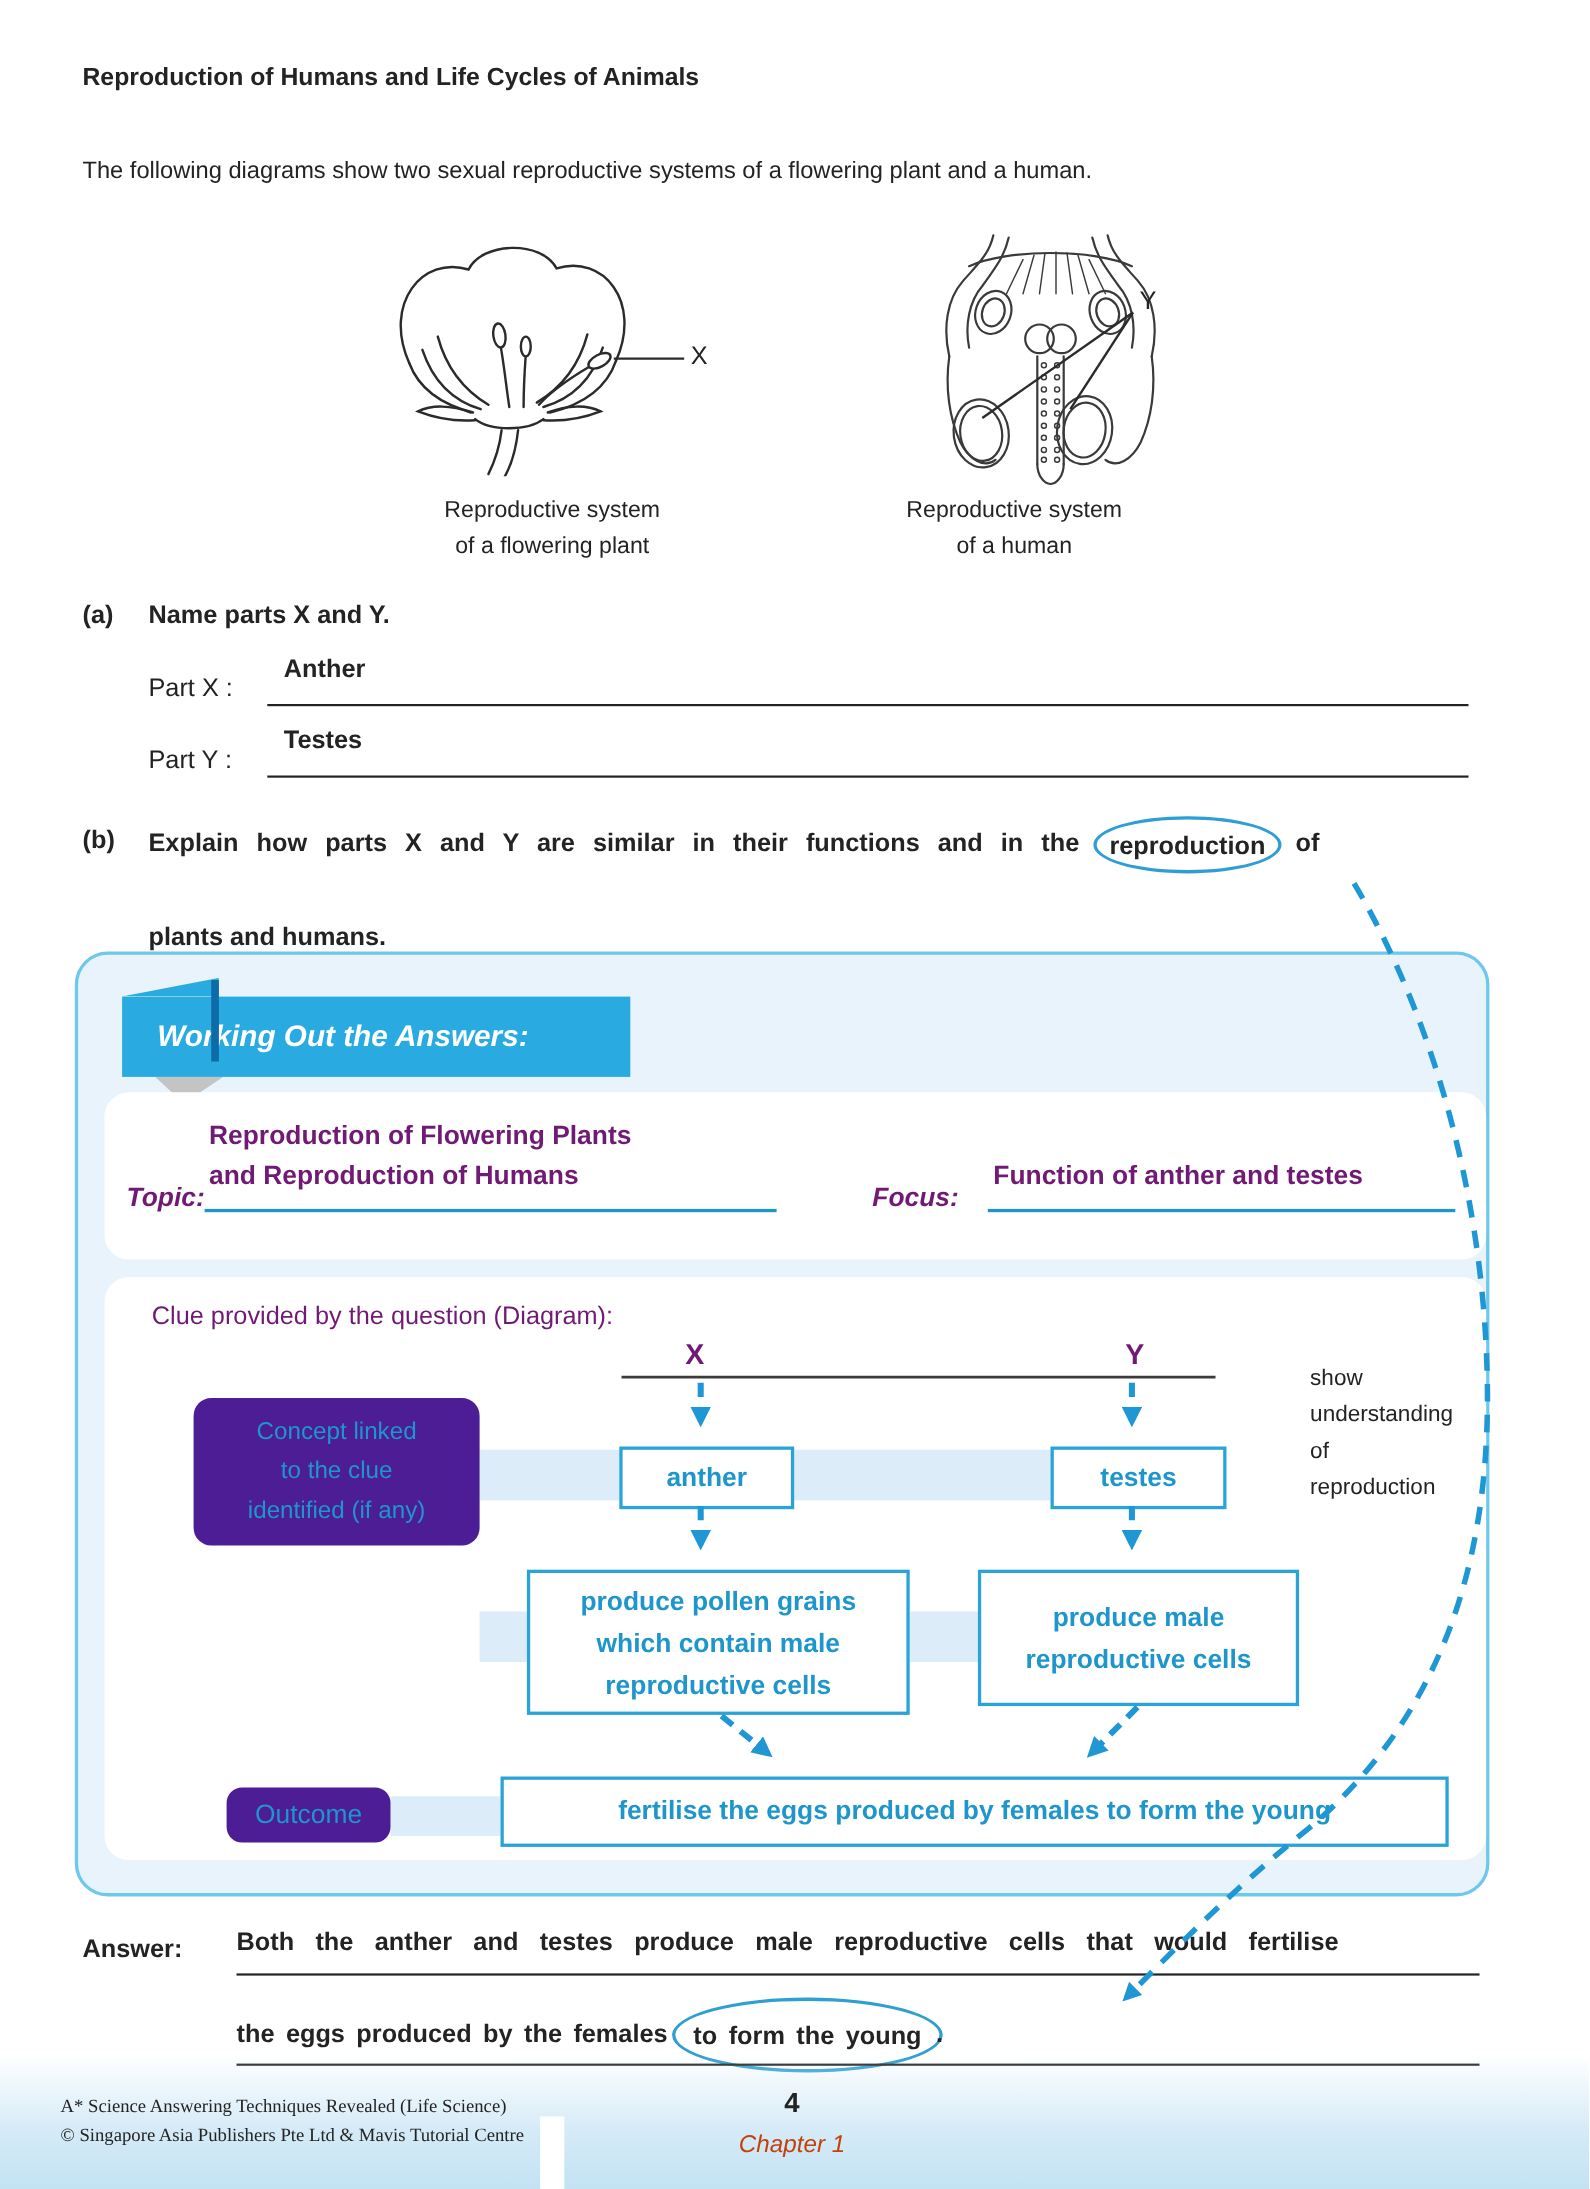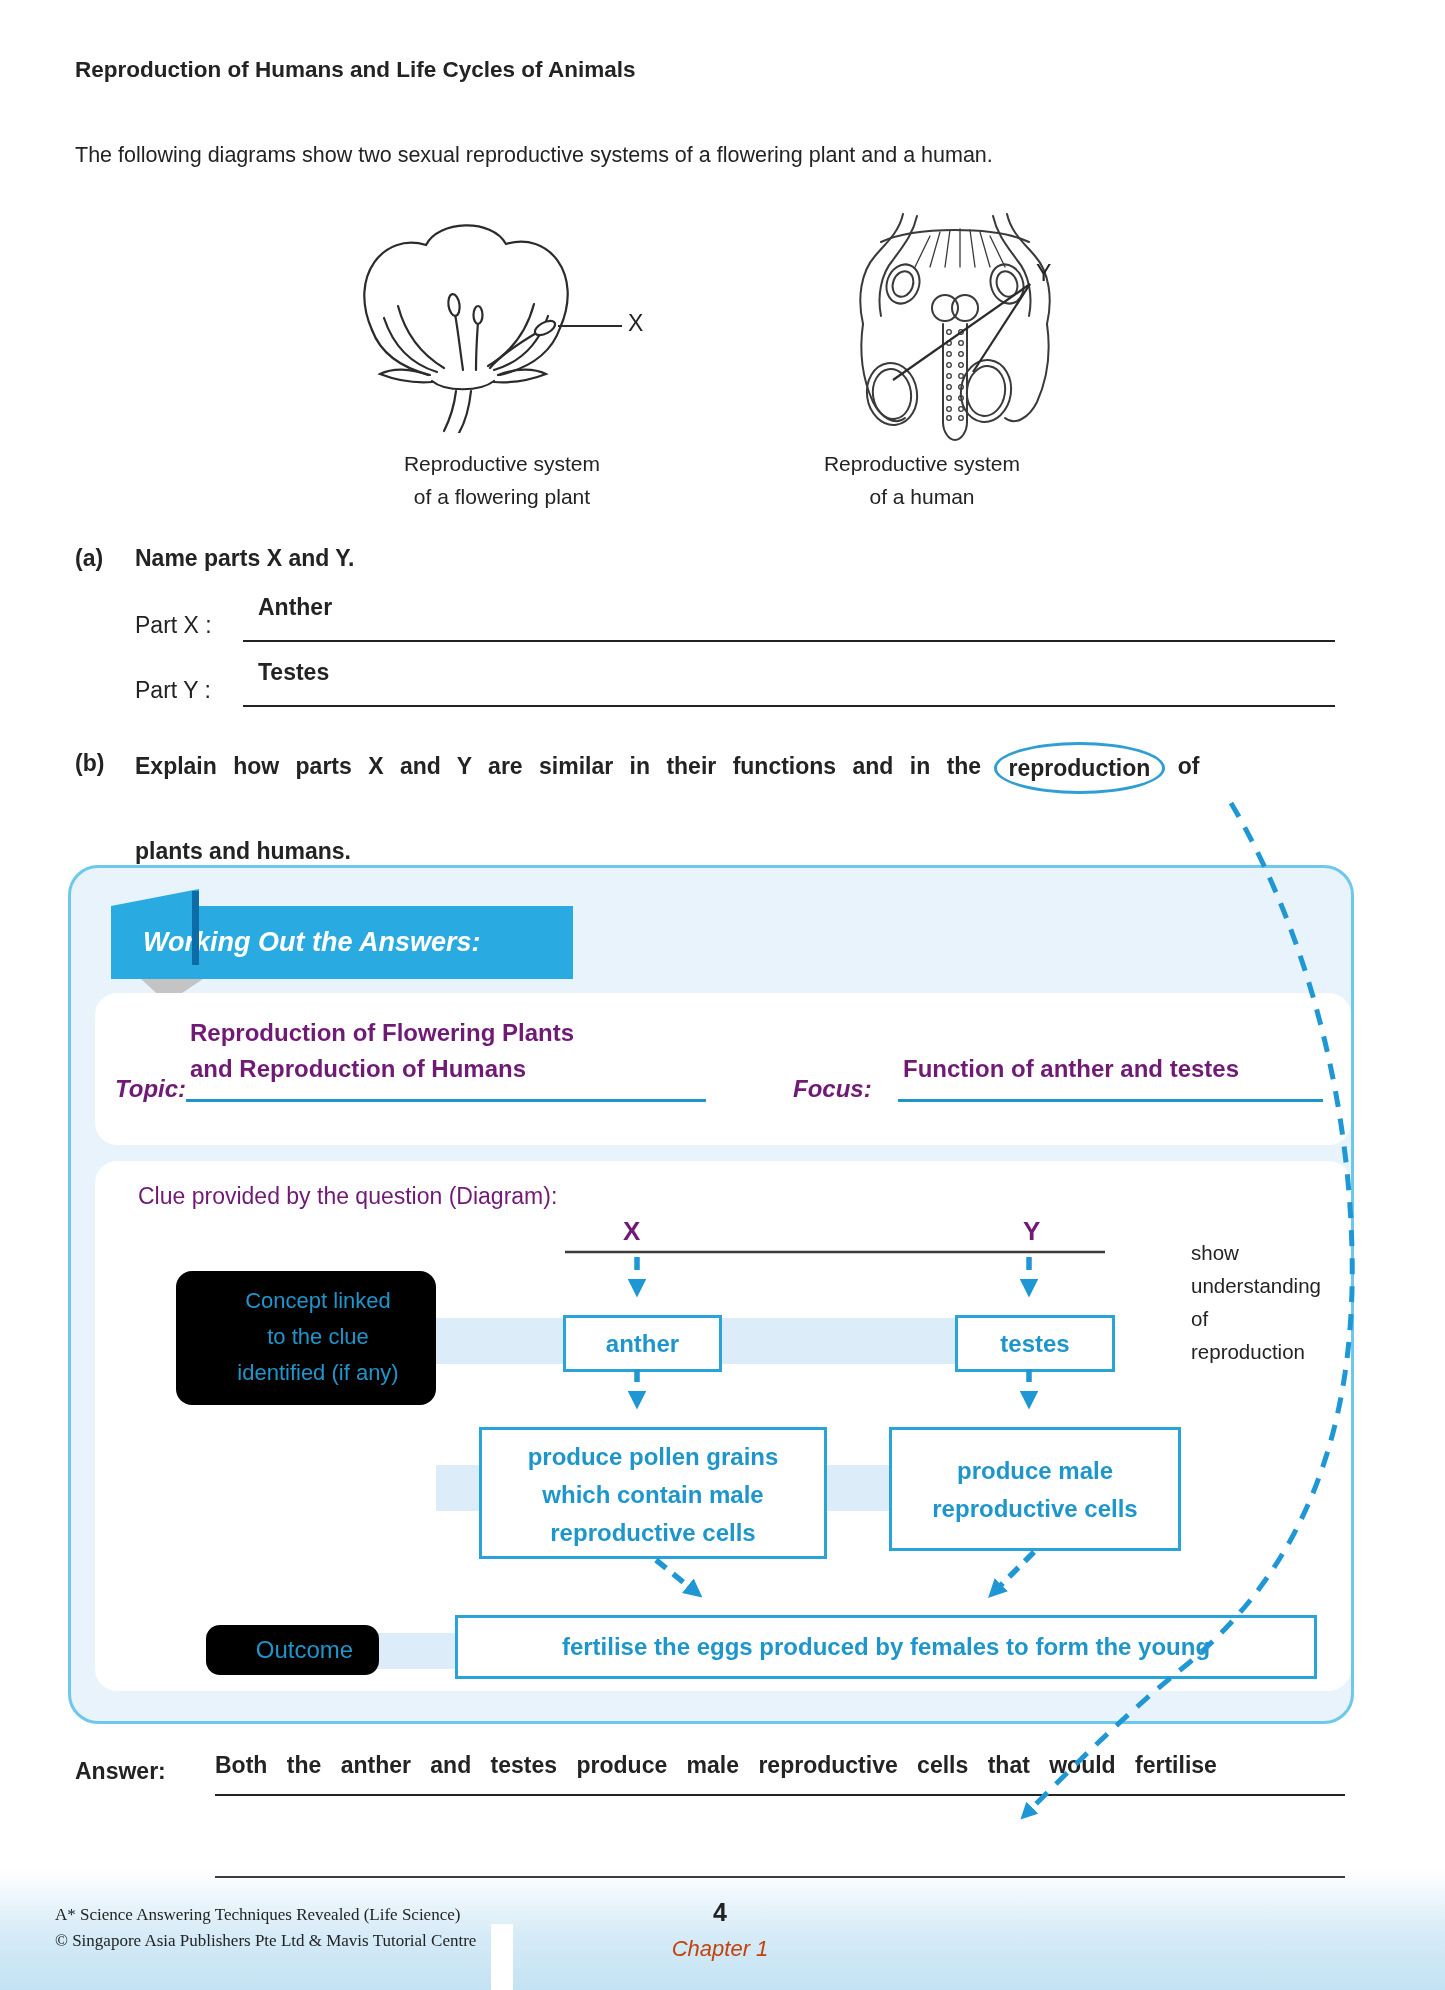--- a/index.html
+++ b/index.html
@@ -7,22 +7,22 @@
         font-family:"Liberation Sans","DejaVu Sans",sans-serif;color:#222222;}
   .abs{position:absolute;}
   .bold{font-weight:bold;}
   .blk{color:#232323;}
   .blue{color:#701a75;}
   .ital{font-style:italic;border-radius:20px;}
   .center{text-align:center;}
   .rule{position:absolute;background:#232323;height:2px;}
   .blue-rule{position:absolute;background:#1e96cc;height:3px;}
   .panel{position:absolute;background:#ffffff;border-radius:22px;}
-  .labelbox{position:absolute;background:#000000;border-radius:16px;color:#1e96cc;
-            text-align:center;font-size:22px;line-height:36px;padding-left:24px;}
+  .labelbox{position:absolute;background:#4c1d95;border-radius:16px;color:#1e96cc;
+            text-align:center;font-size:22px;line-height:36px;}
   .flowbox{position:absolute;background:#ffffff;border:3px solid #2aa3d8;color:#1e96cc;
            font-weight:bold;font-size:24px;text-align:center;}
   .strip{position:absolute;background:#dcecf8;}
   .ellipse-mark{display:inline-block;border:3.5px solid #2e9ed3;border-radius:50%;
                 padding:2px 12px;margin:-6px -4px;vertical-align:middle;}
   svg{display:block;}
 </style>
 </head>
 <body>
 
@@ -197,20 +197,24 @@
         <div>understanding</div>
         <div>of</div>
         <div>reproduction</div>
       </div>
     </div>
   </div>
 
   <div class="abs bold blk" style="left:75px;top:1758px;font-size:23px;">Answer:</div>
   <div class="abs bold blk" style="left:215px;top:1752px;width:1135px;font-size:23px;word-spacing:13px;">Both the anther and testes produce male reproductive cells that would fertilise</div>
   <div class="rule" style="left:215px;top:1794px;width:1130px;"></div>
+  <div class="abs bold blk" style="left:215px;top:1824px;width:1135px;font-size:23px;line-height:48px;word-spacing:4px;">
+    <span>the eggs produced by the females</span>
+    <span class="ellipse-mark" style="padding:7px 16px;margin:-10px -6px;">to form the young</span><span>.</span>
+  </div>
   <div class="rule" style="left:215px;top:1876px;width:1130px;"></div>
 
   <div class="abs" style="left:0;top:1868px;width:1445px;height:122px;
        background:linear-gradient(180deg, rgba(207,232,246,0) 0%, #d6ebf7 55%, #c3e2f3 100%);"></div>
   <div class="abs" style="left:491px;top:1924px;width:22px;height:66px;background:#ffffff;"></div>
   <div class="abs blk" style="left:55px;top:1905px;font-size:17px;font-family:'Liberation Serif','DejaVu Serif',serif;">A* Science Answering Techniques Revealed (Life Science)</div>
   <div class="abs blk" style="left:55px;top:1931px;font-size:17px;font-family:'Liberation Serif','DejaVu Serif',serif;">© Singapore Asia Publishers Pte Ltd &amp; Mavis Tutorial Centre</div>
   <div class="abs bold blk center" style="left:640px;top:1898px;width:160px;font-size:25px;">4</div>
   <div class="abs ital center" style="left:640px;top:1936px;width:160px;font-size:22px;color:#c2410c;">Chapter 1</div>
 

